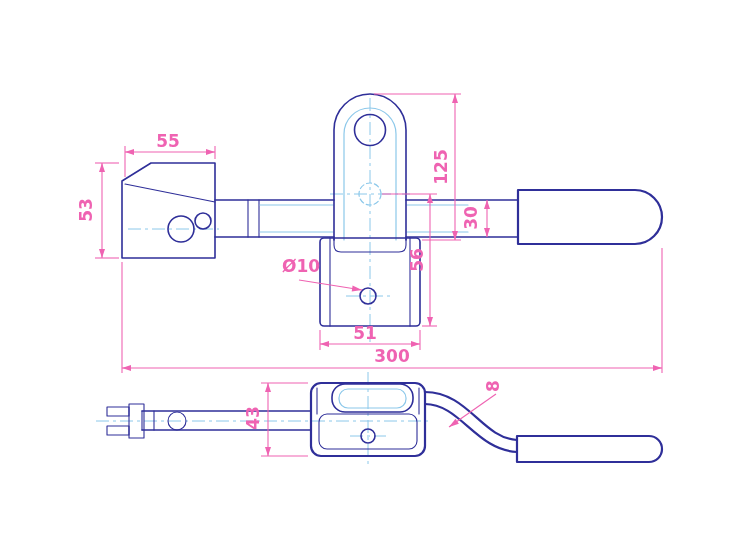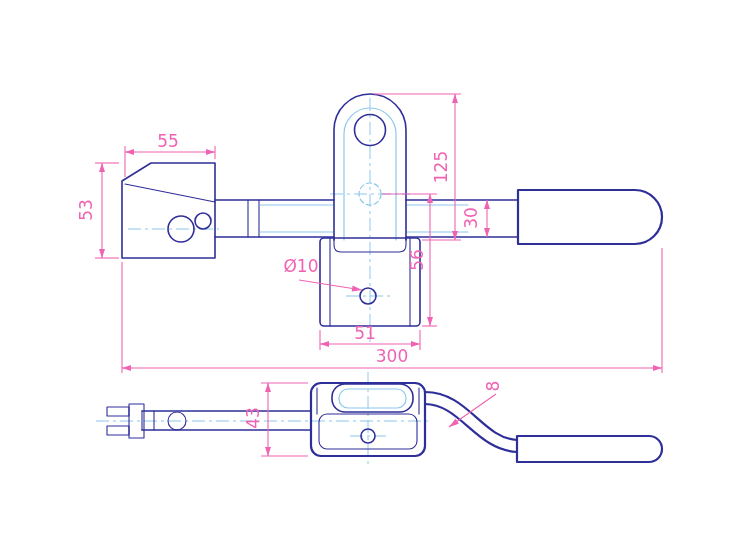--- a/index.html
+++ b/index.html
@@ -2,21 +2,21 @@
 <html style="--c-outline: #2f2f99; --c-hidden: #8cc8ea; --c-dimension: #ef63b2; --c-background: #ffffff;"><head>
 <meta charset="utf-8">
 <style>
   :root{
     --c-outline:#2f2f99;
     --c-hidden:#8cc8ea;
     --c-dimension:#ef63b2;
     --c-background:#ffffff;
   }
   html,body{margin:0;padding:0;background:#fff;}
-  .stage{width:750px;height:534px;background:var(--c-background);overflow:hidden;}
+  .stage{width:750px;height:534px;background:var(--c-background);overflow:hidden;font-weight:bold;}
   svg{display:block;}
   .ln{stroke:var(--c-outline);fill:none;stroke-width:1.6;stroke-linejoin:round;stroke-linecap:round;}
   .thin{stroke-width:1.1;}
   .thick{stroke-width:2.2;}
   .hid{stroke:var(--c-hidden);fill:none;stroke-width:1.2;stroke-linecap:round;}
   .cl{stroke:var(--c-hidden);fill:none;stroke-width:1;stroke-dasharray:13 4 3 4;}
   .dash{stroke-dasharray:5 3;}
   .dim{stroke:var(--c-dimension);fill:none;stroke-width:1.1;}
   .arr{fill:var(--c-dimension);stroke:none;}
   .dimtxt{fill:var(--c-dimension);font-family:"DejaVu Sans",sans-serif;font-size:17px;}

